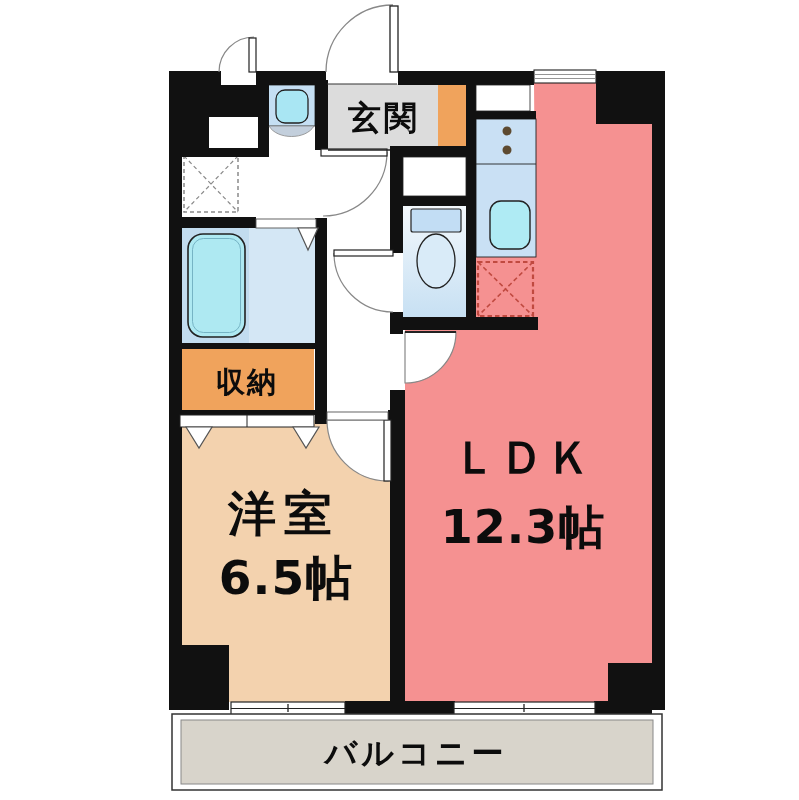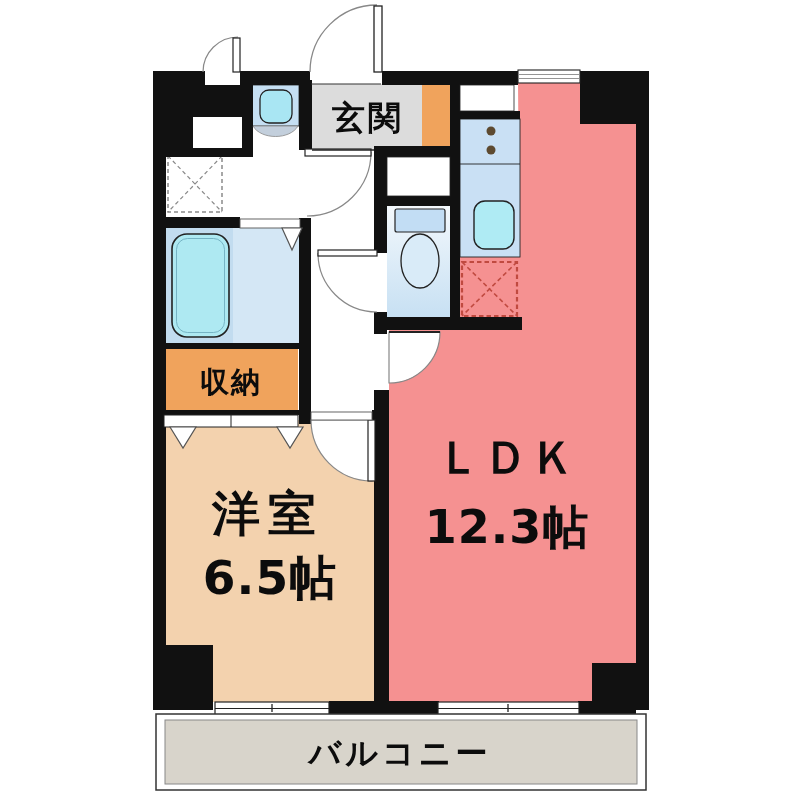--- a/index.html
+++ b/index.html
@@ -1,17 +1,17 @@
 <!DOCTYPE html>
 <html><head>
 <meta charset="utf-8">
 <style>
   html,body{margin:0;padding:0;background:#ffffff;}
   body{width:799px;height:800px;overflow:hidden;}
-  .plan-wrap{width:714px;height:800px;background:#ffffff;}
+  .plan-wrap{width:714px;height:800px;background:#ffffff;margin-left:16px;}
   svg{display:block;}
   text{font-family:"DejaVu Sans","Liberation Sans",sans-serif;font-weight:700;fill:#0c0c0c;}
 </style>
 </head>
 <body>
 
 <div class="plan-wrap">
 <svg width="799" height="800" viewBox="0 0 799 800" xmlns="http://www.w3.org/2000/svg">
   <defs>
     <linearGradient id="toiletFloor" x1="0" y1="0" x2="0" y2="1">

